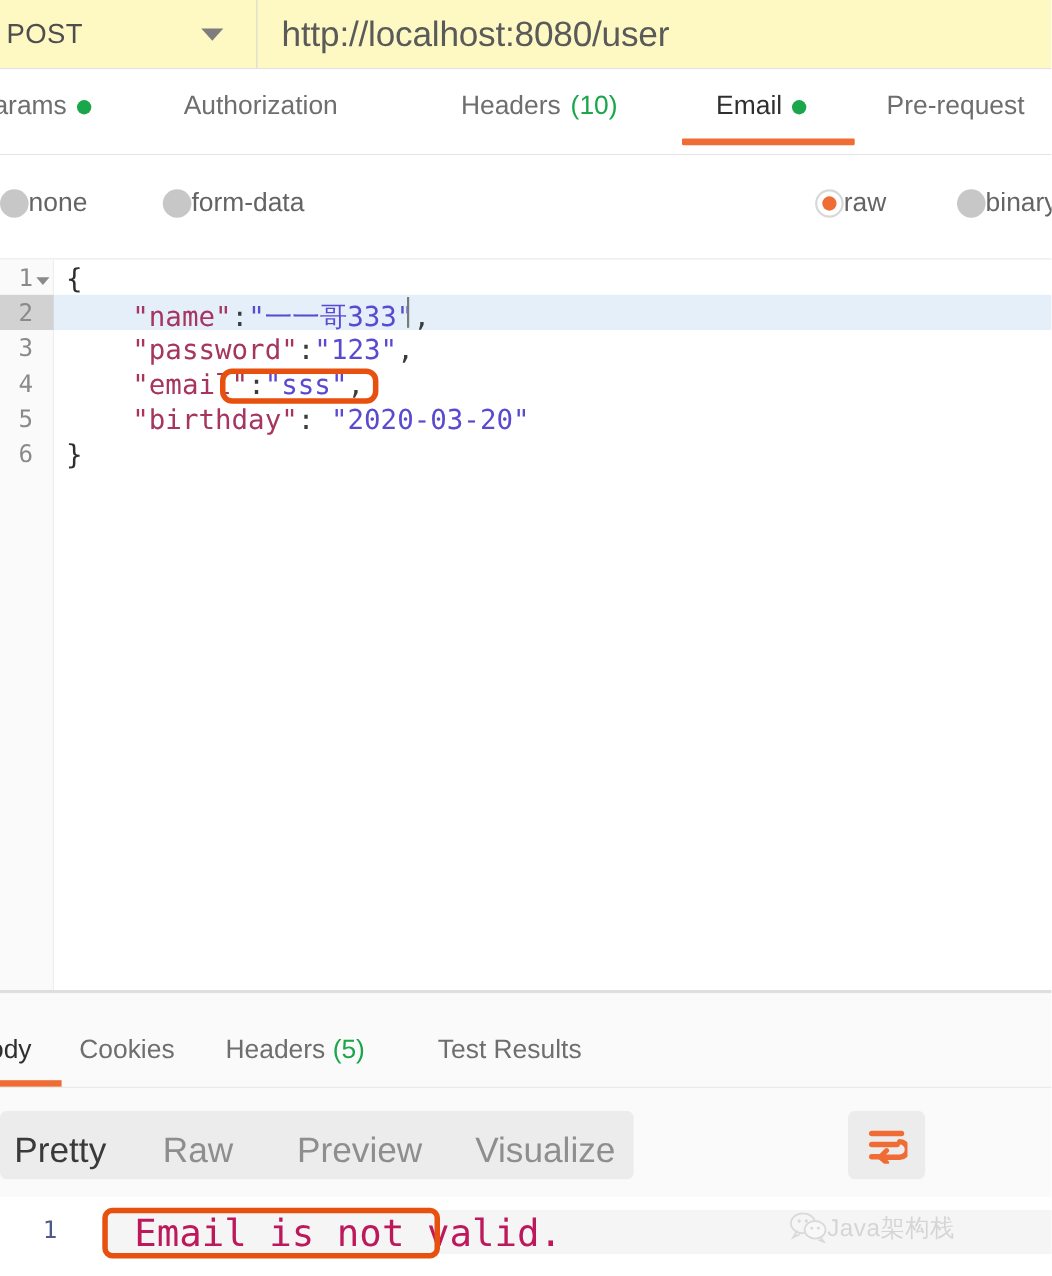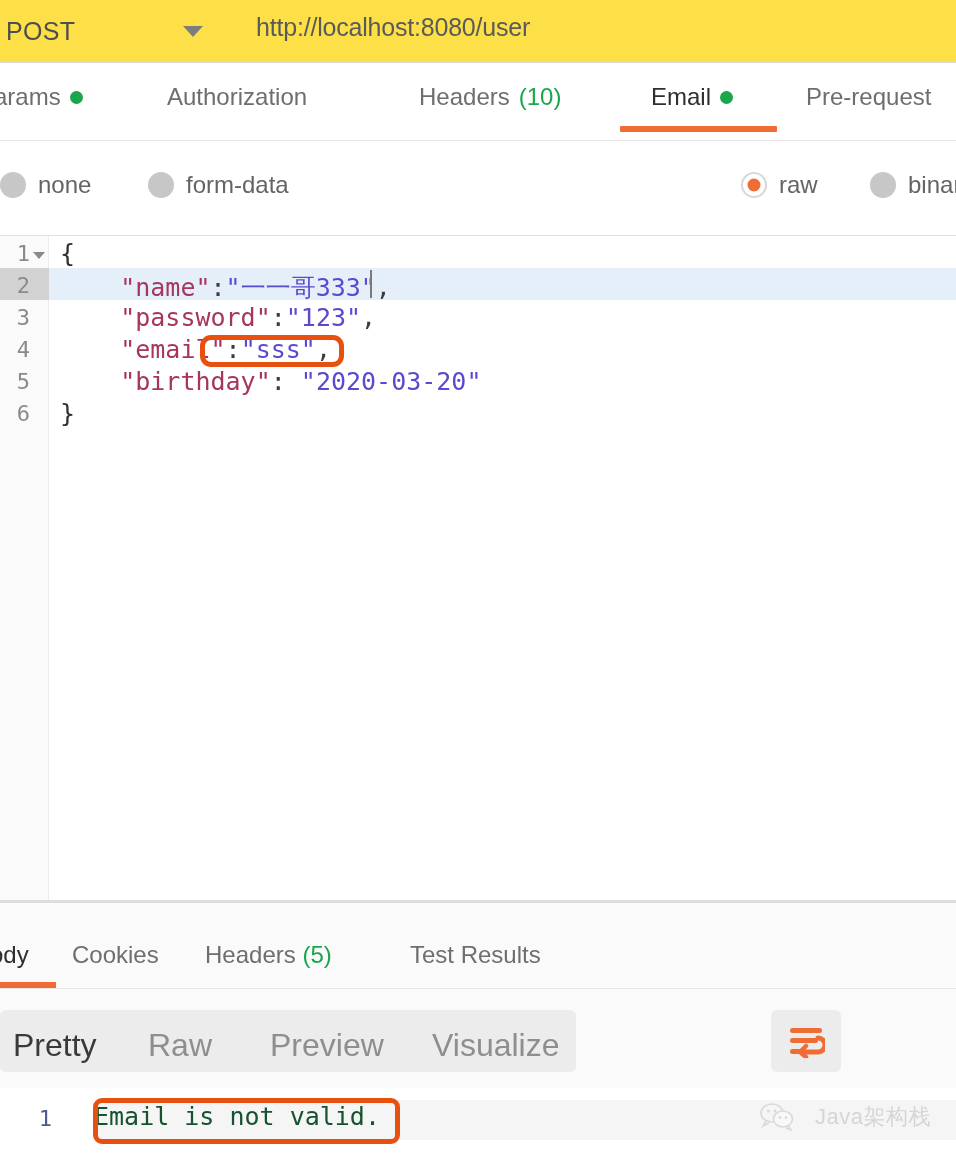--- a/index.html
+++ b/index.html
@@ -17,21 +17,21 @@
     width: 956px;
     height: 1160px;
     background: #ffffff;
   }
 
   
   .urlbar {
     position: absolute;
     left: 0; top: 0;
     width: 956px; height: 62px;
-    background: #fde047;
+    background: #fef9c3;
     display: flex;
     align-items: center;
   }
   .method-box {
     width: 233px;
     height: 62px;
     display: flex;
     align-items: center;
     padding-left: 6px;
     position: relative;
@@ -53,21 +53,21 @@
   .method-divider {
     position: absolute;
     left: 233px; top: 0;
     width: 1px; height: 62px;
     background: #d6d6d6;
   }
   .url-text {
     position: absolute;
     left: 256px;
     top: 13px;
-    font-size: 25px;
+    font-size: 32px;
     color: #5a5a5a;
     letter-spacing: -0.2px;
   }
   .urlbar-bottom {
     position: absolute;
     left: 0; top: 62px;
     width: 956px; height: 1px;
     background: #dcdcdc;
   }
 
@@ -114,21 +114,20 @@
     position: absolute;
     left: 0; top: 141px;
     width: 956px; height: 96px;
     background: #ffffff;
   }
   .radio-item {
     position: absolute;
     top: 30px;
     display: flex;
     align-items: center;
-    gap: 12px;
     white-space: nowrap;
   }
   .radio-circle {
     width: 26px; height: 26px;
     border-radius: 50%;
     background: #c7c7c7;
     flex: 0 0 auto;
     position: relative;
   }
   .radio-circle.checked {
@@ -324,41 +323,41 @@
     color: #4d5a8c;
   }
   .resp-line-bg {
     position: absolute;
     left: 97px; top: 12px;
     width: 870px; height: 40px;
     background: #f5f5f5;
   }
   .resp-text {
     position: absolute;
-    left: 94px; top: 14px;
+    left: 122px; top: 14px;
     font-family: "DejaVu Sans Mono", monospace;
-    font-size: 25px;
-    color: #14532d;
+    font-size: 34px;
+    color: #be185d;
     white-space: pre;
   }
   .resp-hl-box {
     position: absolute;
     left: 93px; top: 1098px;
     width: 307px; height: 46px;
     border: 5px solid #e8500f;
     border-radius: 9px;
   }
 
   
   .watermark {
     position: absolute;
-    left: 760px; top: 1102px;
+    left: 718px; top: 1102px;
     display: flex;
-    align-items: center;
-    gap: 21px;
+    align-items: flex-start;
+    gap: 0;
     opacity: .30;
   }
   .wm-text {
     font-size: 22px;
     color: #8d8d8d;
     letter-spacing: .5px;
     white-space: nowrap;
   }
 </style>
 </head>
@@ -454,21 +453,21 @@
     <div class="resp-tab active" style="left:-10px;">
       <span>ody</span>
     </div>
     <div class="resp-tab" style="left:72px;">
       <span>Cookies</span>
     </div>
     <div class="resp-tab" style="left:205px;">
       <span>Headers</span>
       <span class="count-green">(5)</span>
     </div>
-    <div class="resp-tab" style="left:410px;">
+    <div class="resp-tab" style="left:398px;">
       <span>Test Results</span>
     </div>
     <div class="resp-tab-underline" style="left:-10px; width:66px;"></div>
     <div class="resp-tabs-bottom"></div>
 
     <div class="view-group">
       <div class="view-btn active" style="left:13px;">
         <span>Pretty</span>
       </div>
       <div class="view-btn" style="left:148px;">

